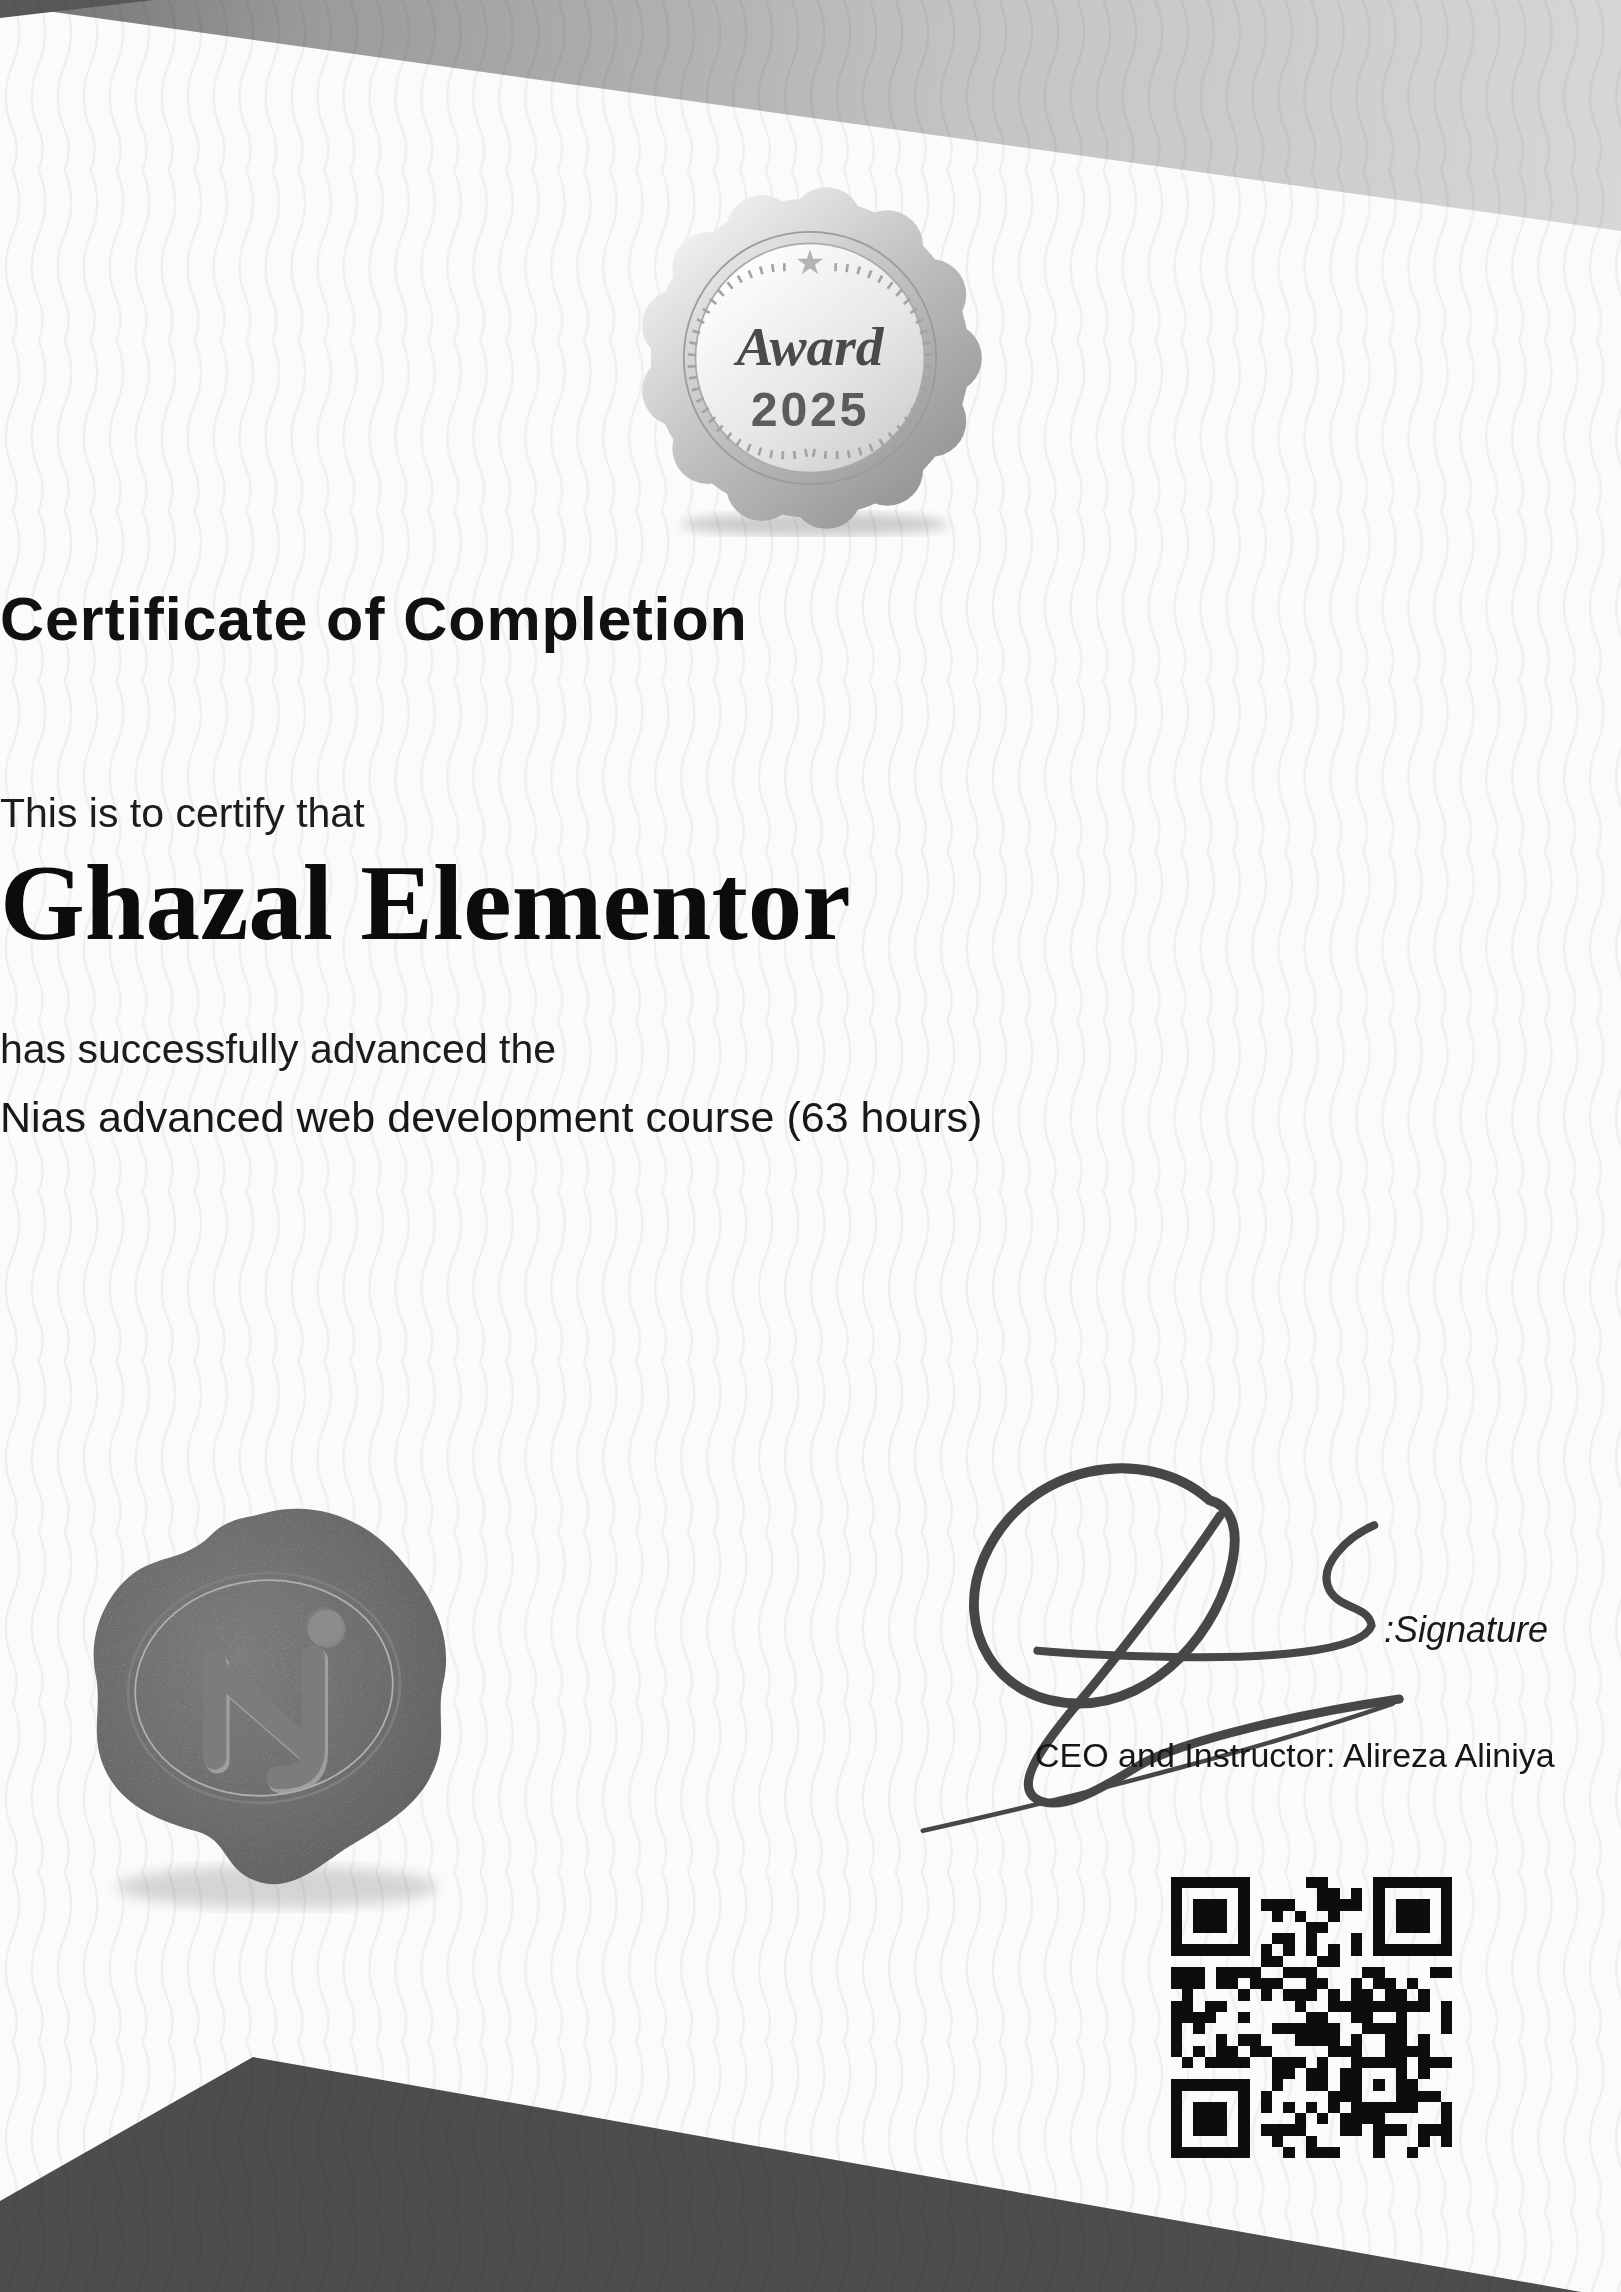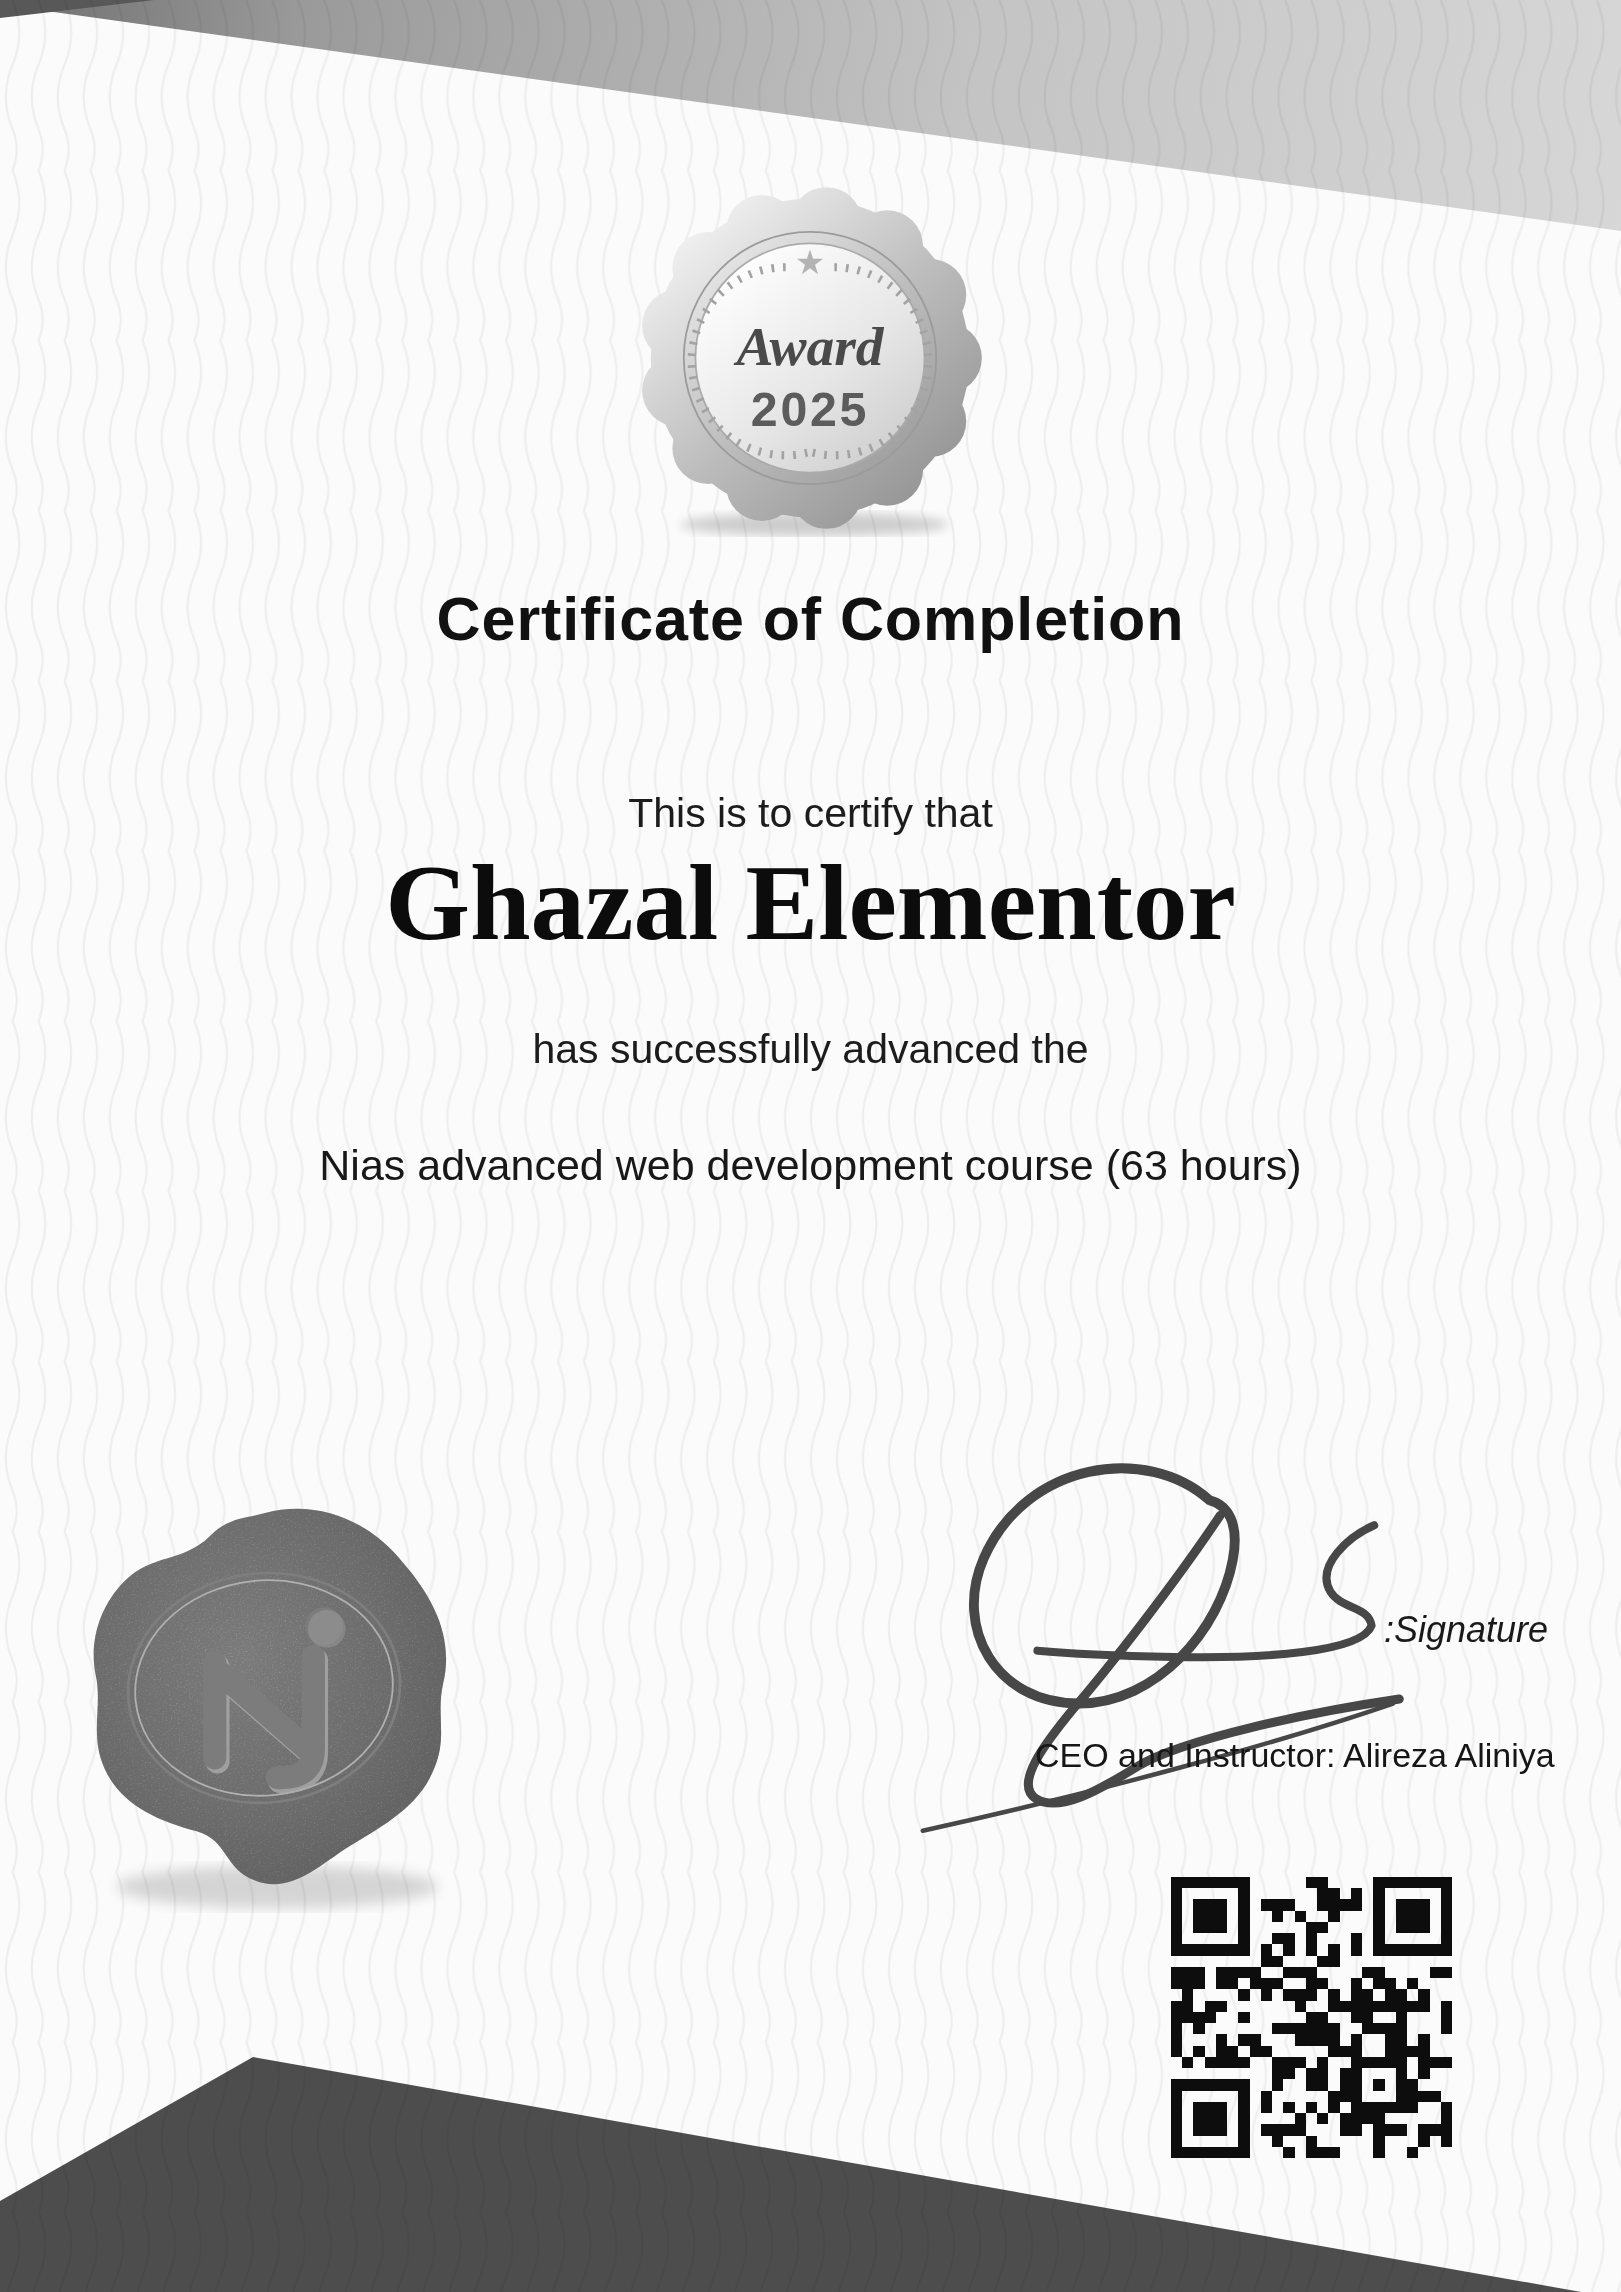--- a/index.html
+++ b/index.html
@@ -4,26 +4,26 @@
 <style>
   html,body{margin:0;padding:0;background:#ffffff;}
   .page{position:relative;width:1621px;height:2293px;overflow:hidden;background:#fbfbfb;
         font-family:"Liberation Sans",sans-serif;color:#141414;}
   .layer{position:absolute;inset:0;}
   .top-wedge{clip-path:polygon(0 0,100% 0,100% 231px,0 4.5px);
              background:linear-gradient(97deg,#6f6f6f 0%,#9a9a9a 16%,#c4c4c4 52%,#dedede 100%);}
   .corner-dark{clip-path:polygon(0 0,154px 0,0 18px);background:#585858;}
   .bottom-shape{clip-path:polygon(0 2201px,253px 2057px,1587px 2293px,0 2293px);background:#4d4d4d;}
   .bg-pattern{position:absolute;inset:0;pointer-events:none;}
-  .txt{position:absolute;left:0;width:100%;text-align:center;line-height:1.15;}
+  .txt{position:absolute;left:0;width:100%;text-align:left;line-height:1.15;}
   .title{top:584px;font-size:61px;font-weight:bold;letter-spacing:0.9px;color:#111;}
   .certify{top:790px;font-size:41px;color:#1c1c1c;}
   .name{top:840px;font-size:109px;font-weight:bold;font-family:"Liberation Serif",serif;color:#0c0c0c;}
   .completed{top:1026px;font-size:41px;color:#1c1c1c;}
-  .course{top:1093px;font-size:43px;color:#181818;margin-top:48px;}
+  .course{top:1093px;font-size:43px;color:#181818;}
   .skills{top:1209px;font-size:47px;font-weight:bold;color:#111;}
   .dateline{top:1333px;font-size:41px;color:#1c1c1c;}
   .badge-svg{position:absolute;left:631px;top:179px;}
   .seal-svg{position:absolute;left:49px;top:1428px;}
   .sig-svg{position:absolute;left:878px;top:1433px;}
   .sig-label{position:absolute;left:1384px;top:1609px;font-size:36px;font-style:italic;color:#1a1a1a;text-align:right;}
   .ceo-line{position:absolute;left:1035px;top:1736px;font-size:34px;color:#161616;white-space:nowrap;}
   .qr-svg{position:absolute;left:1171px;top:1877px;}
 </style>
 </head>

